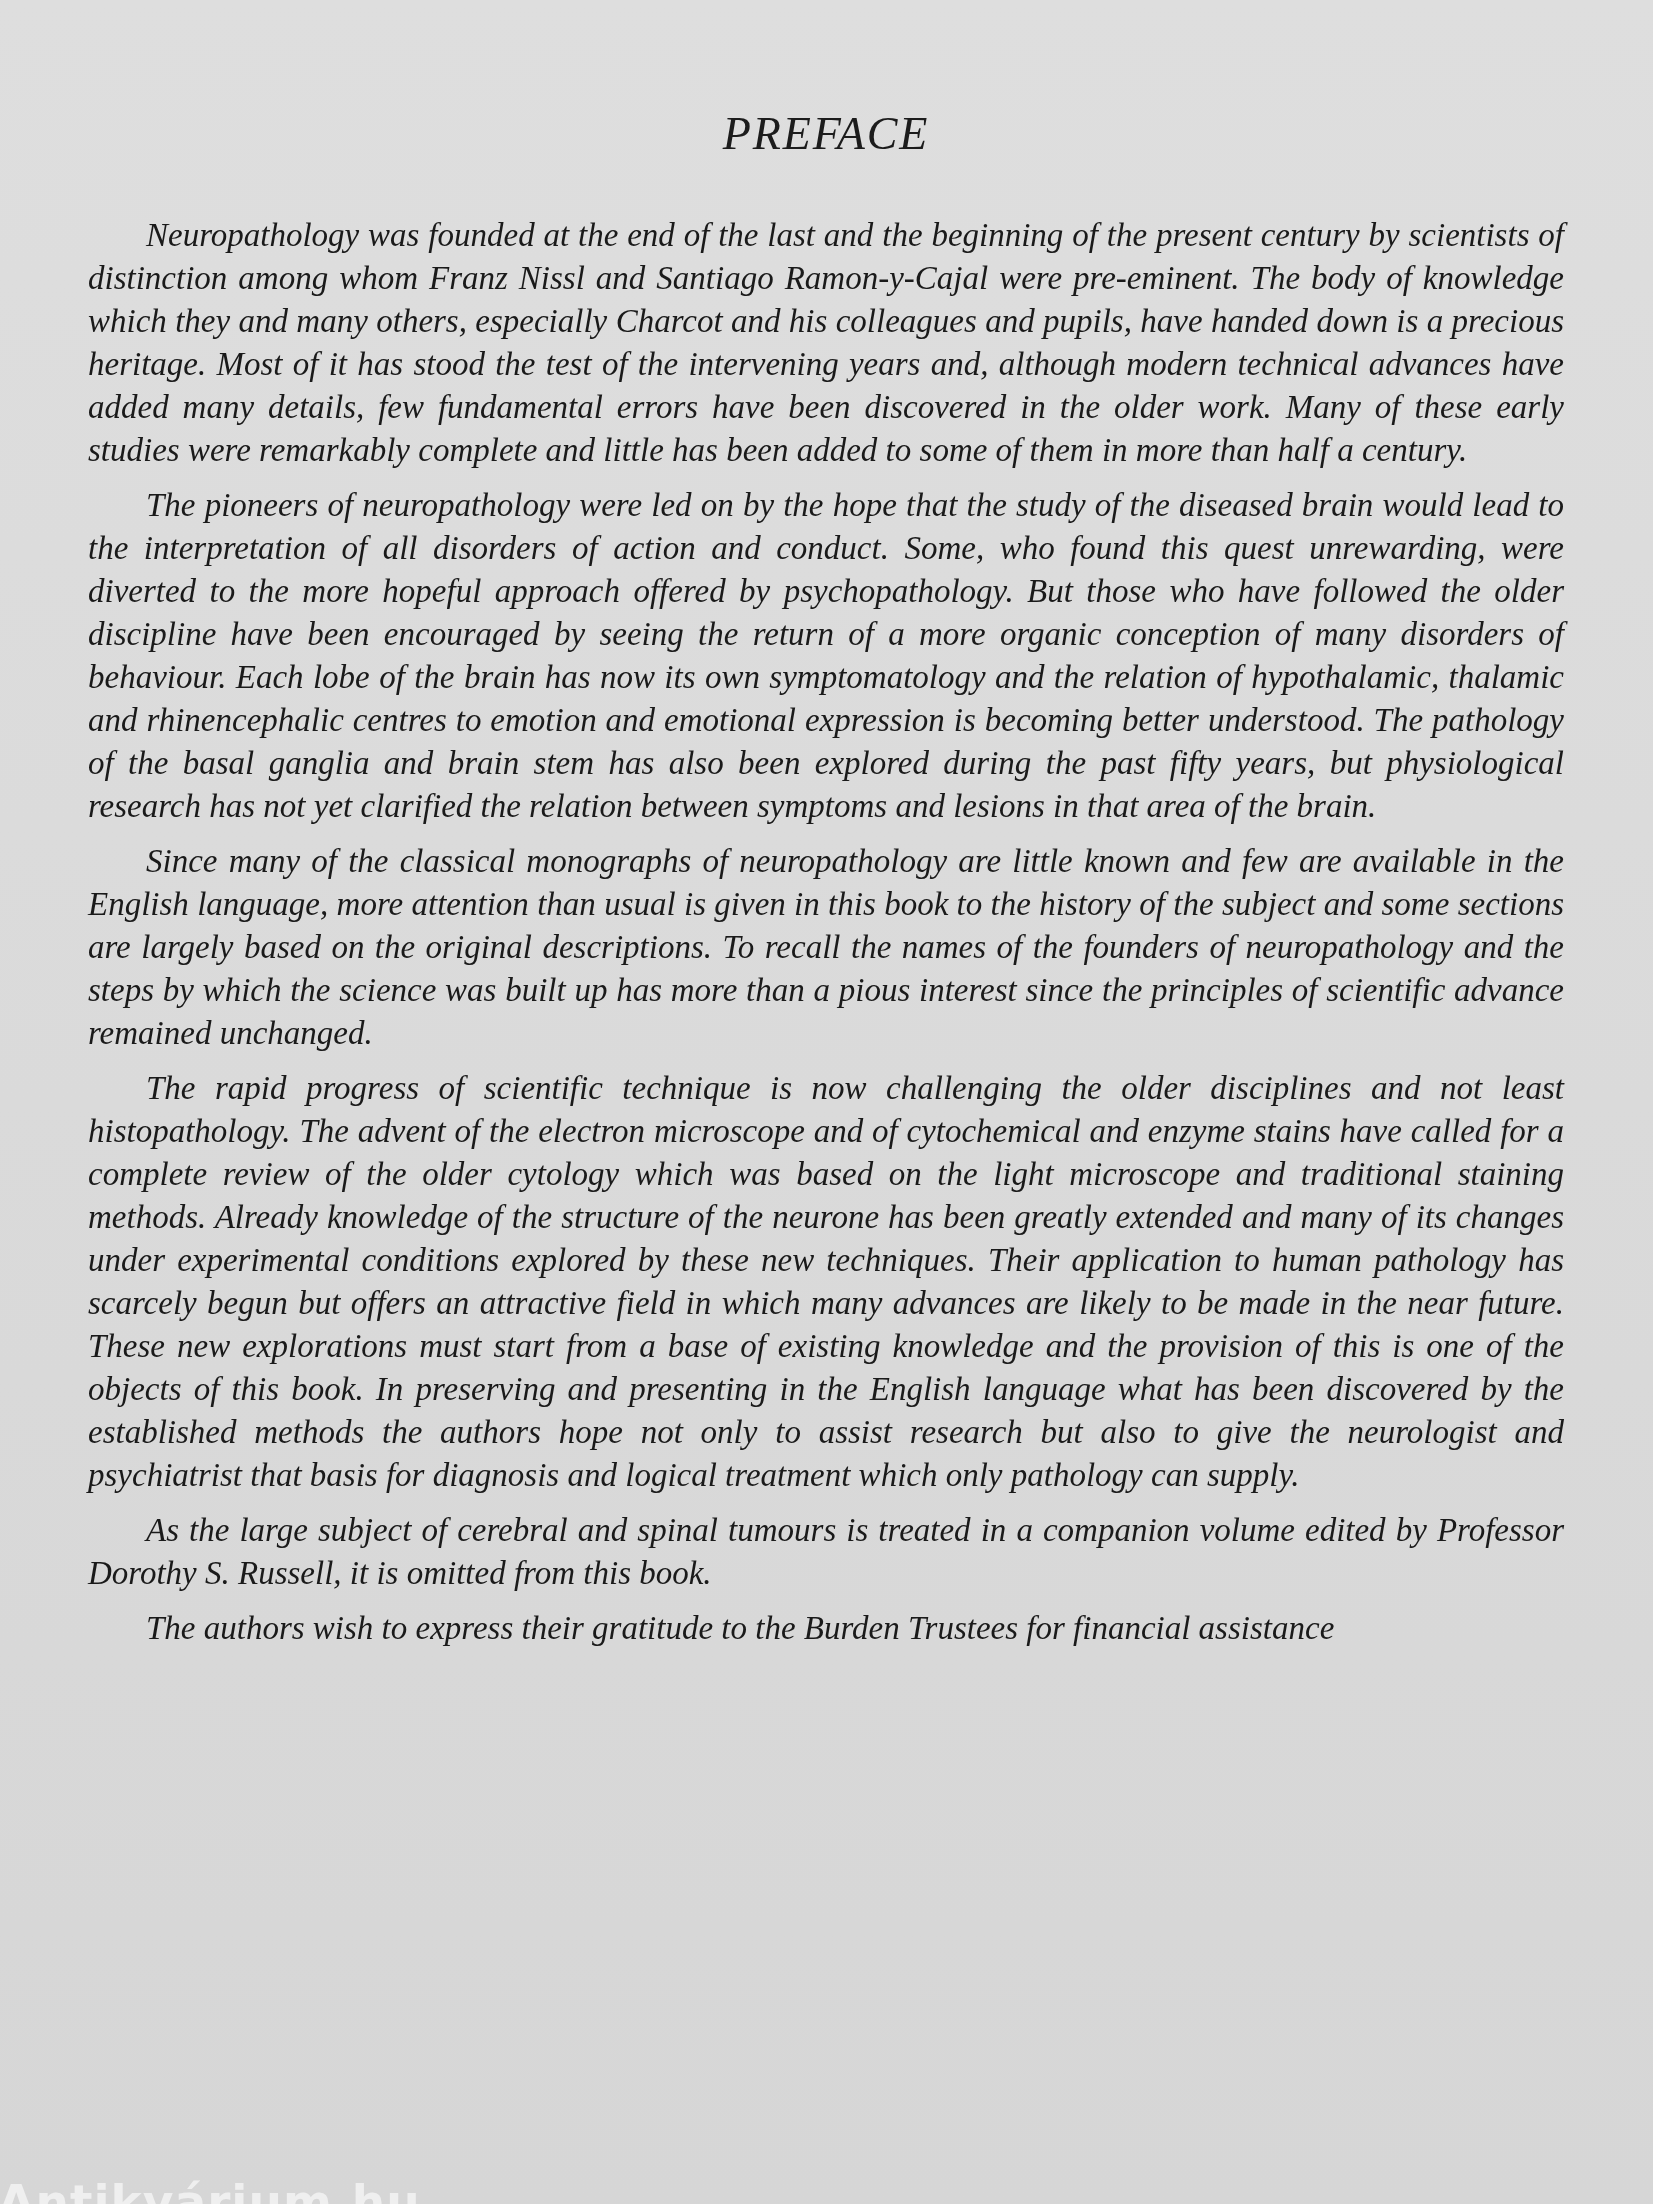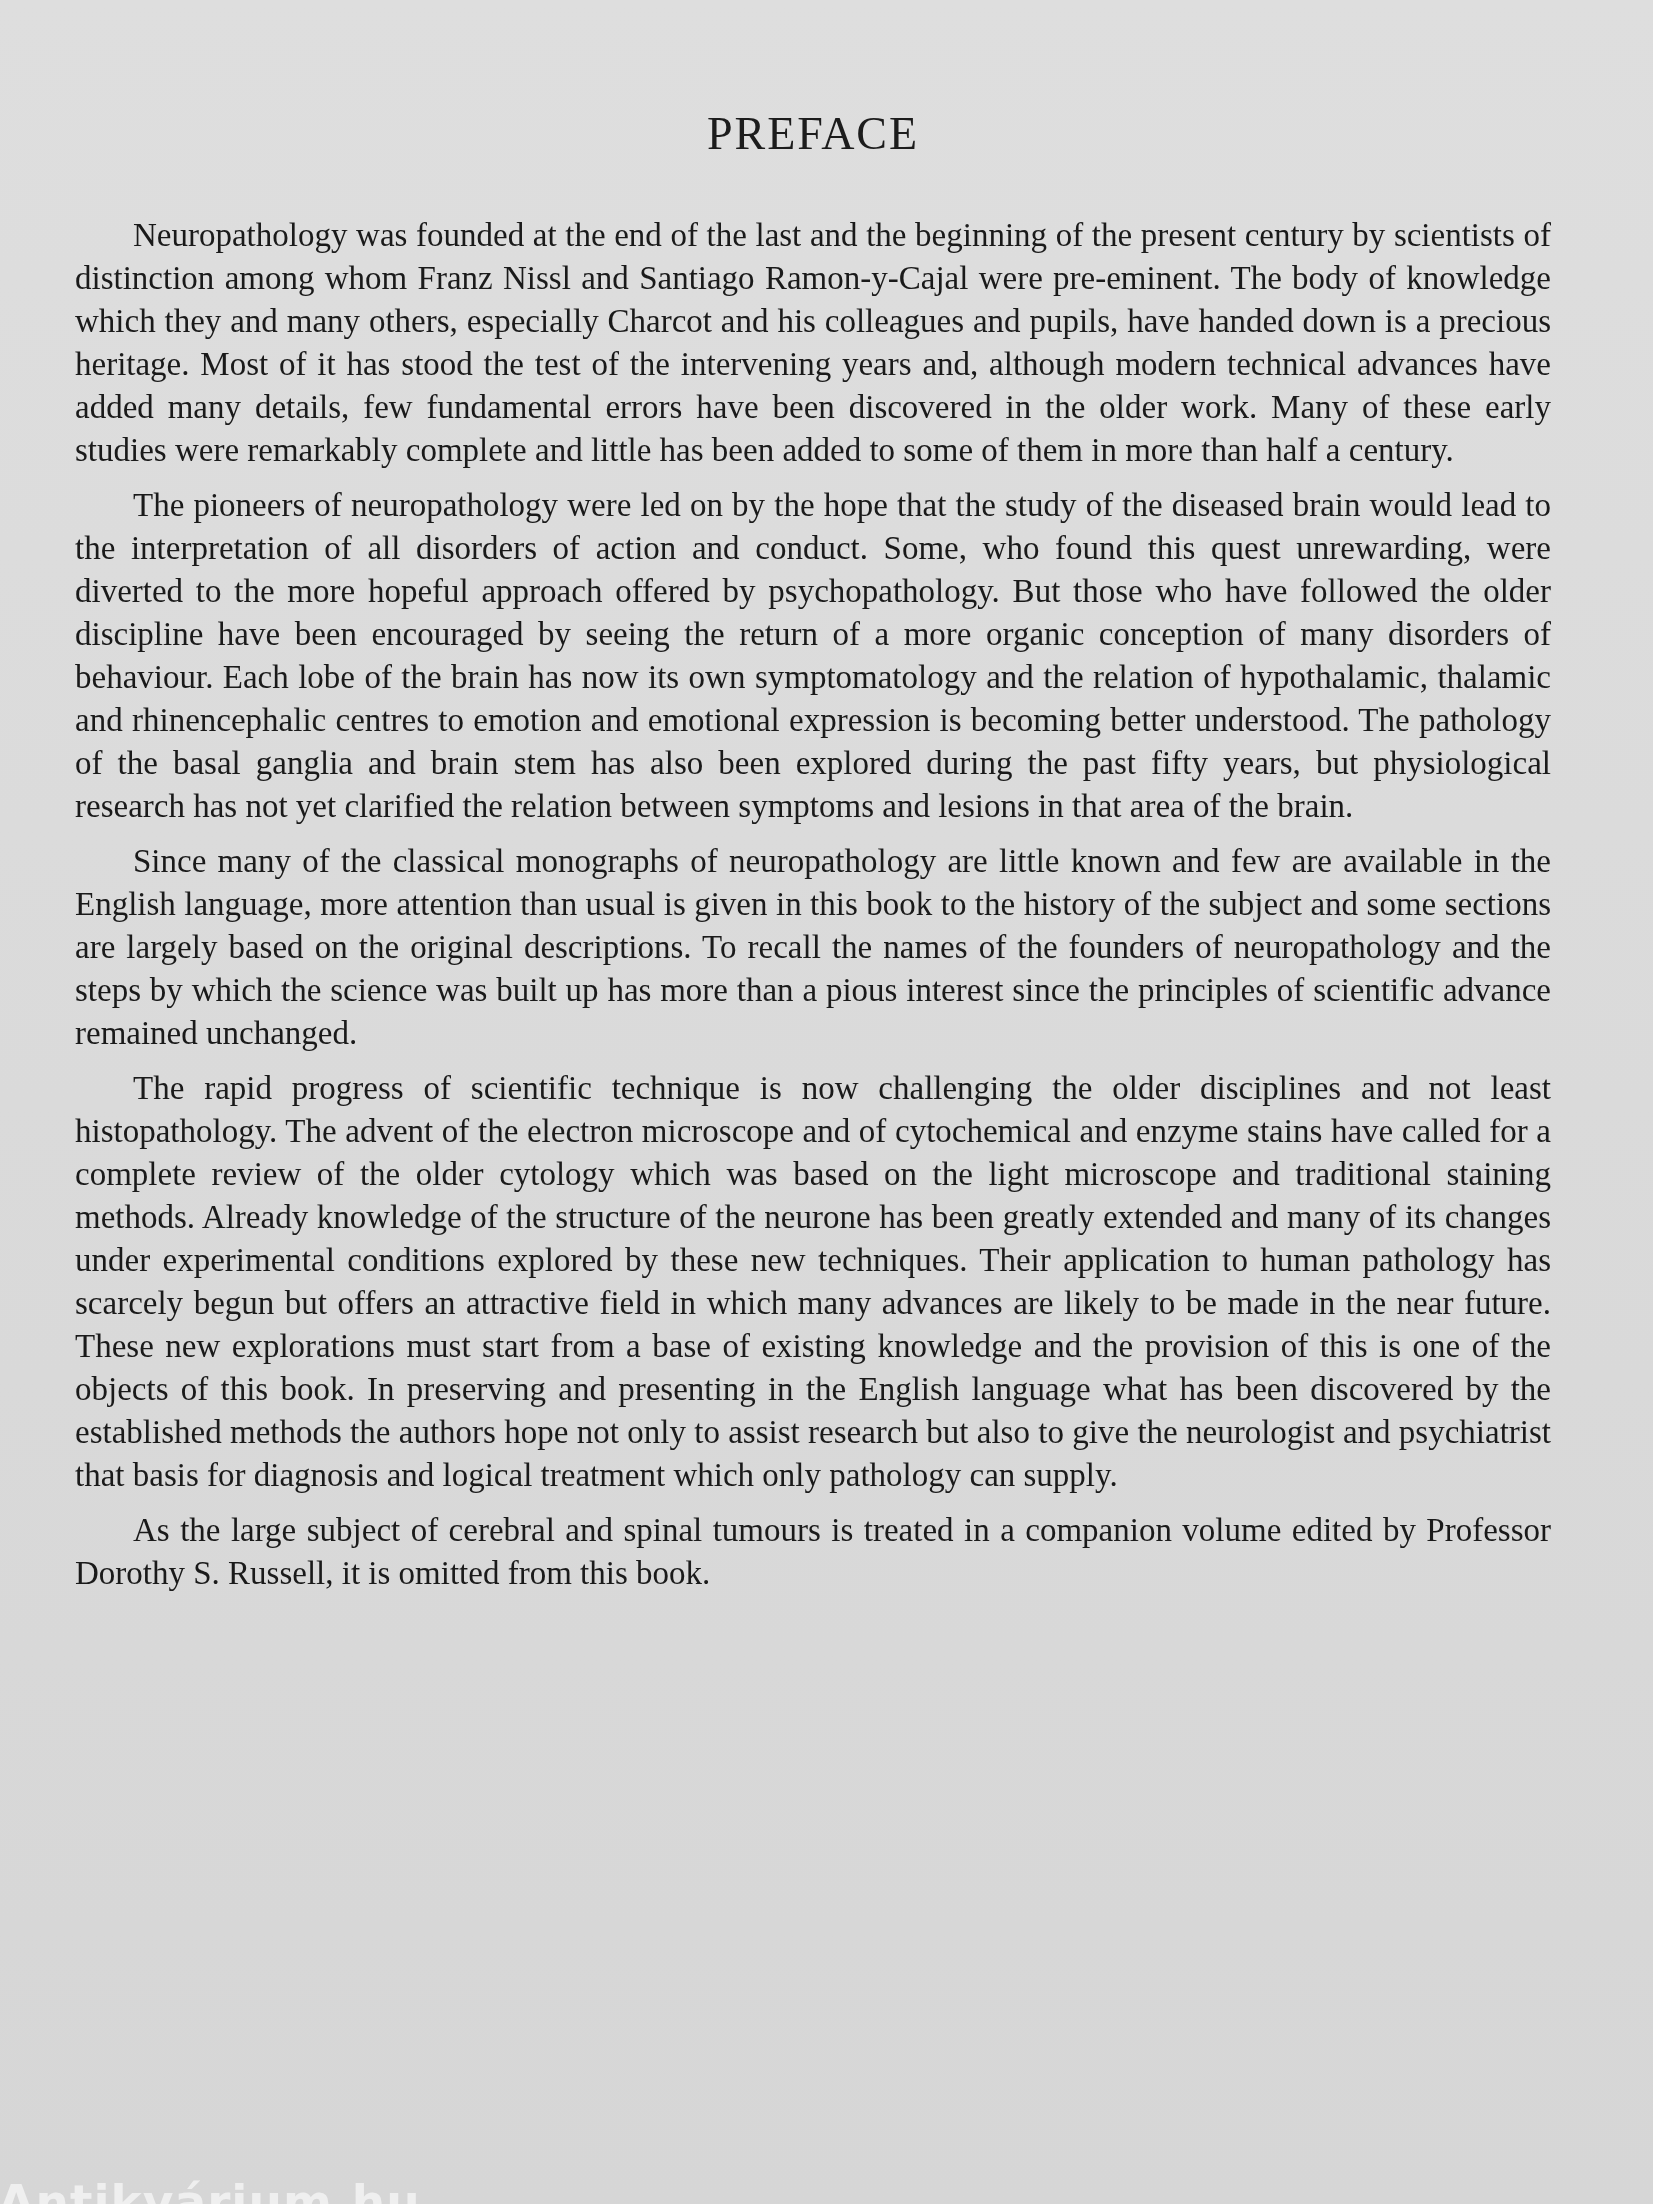--- a/index.html
+++ b/index.html
@@ -4,21 +4,21 @@
   <style>
     html, body { margin:0; padding:0; }
     body {
       width:1654px; height:2205px; overflow:hidden;
       background:#dcdcdc;
       background-image: linear-gradient(180deg, #dedede 0%, #dadada 50%, #d6d6d6 100%);
       position:relative;
       font-family:"Liberation Serif", "DejaVu Serif", serif;
       color:#1a1a1a;
     }
-    .page { position:absolute; left:63px; top:107px; width:1500px; }
+    .page { position:absolute; left:76px; top:107px; width:1500px;font-style:italic; }
     h1 {
       text-align:center; font-weight:normal; font-size:46px; letter-spacing:1.9px;
       margin:0 0 54px 0; color:#1c1c1c;
     }
     p {
       margin:12px; font-size:33px; line-height:43px; text-align:justify;
       text-indent:58px; hyphens:none;
     }
     .watermark {
       position:absolute; left:-1.9px; top:2174px; font-family:"DejaVu Sans", sans-serif;
@@ -28,16 +28,17 @@
 </head>
 <body>
 
 <div class="page">
   <h1>PREFACE</h1>
   <p>Neuropathology was founded at the end of the last and the beginning of the present century by scientists of distinction among whom Franz Nissl and Santiago Ramon-y-Cajal were pre-eminent. The body of knowledge which they and many others, especially Charcot and his colleagues and pupils, have handed down is a precious heritage. Most of it has stood the test of the intervening years and, although modern technical advances have added many details, few fundamental errors have been discovered in the older work. Many of these early studies were remarkably complete and little has been added to some of them in more than half a century.</p>
   <p>The pioneers of neuropathology were led on by the hope that the study of the diseased brain would lead to the interpretation of all disorders of action and conduct. Some, who found this quest unrewarding, were diverted to the more hopeful approach offered by psychopathology. But those who have followed the older discipline have been encouraged by seeing the return of a more organic conception of many disorders of behaviour. Each lobe of the brain has now its own symptomatology and the relation of hypothalamic, thalamic and rhinencephalic centres to emotion and emotional expression is becoming better understood. The pathology of the basal ganglia and brain stem has also been explored during the past fifty years, but physiological research has not yet clarified the relation between symptoms and lesions in that area of the brain.</p>
   <p>Since many of the classical monographs of neuropathology are little known and few are available in the English language, more attention than usual is given in this book to the history of the subject and some sections are largely based on the original descriptions. To recall the names of the founders of neuropathology and the steps by which the science was built up has more than a pious interest since the principles of scientific advance remained unchanged.</p>
   <p>The rapid progress of scientific technique is now challenging the older disciplines and not least histopathology. The advent of the electron microscope and of cytochemical and enzyme stains have called for a complete review of the older cytology which was based on the light microscope and traditional staining methods. Already knowledge of the structure of the neurone has been greatly extended and many of its changes under experimental conditions explored by these new techniques. Their application to human pathology has scarcely begun but offers an attractive field in which many advances are likely to be made in the near future. These new explorations must start from a base of existing knowledge and the provision of this is one of the objects of this book. In preserving and presenting in the English language what has been discovered by the established methods the authors hope not only to assist research but also to give the neurologist and psychiatrist that basis for diagnosis and logical treatment which only pathology can supply.</p>
   <p>As the large subject of cerebral and spinal tumours is treated in a companion volume edited by Professor Dorothy S. Russell, it is omitted from this book.</p>
+  <p>The authors wish to express their gratitude to the Burden Trustees for financial assistance</p>
 </div>
 
 <div class="watermark">Antikvárium.hu</div>
 
 
 </body></html>

